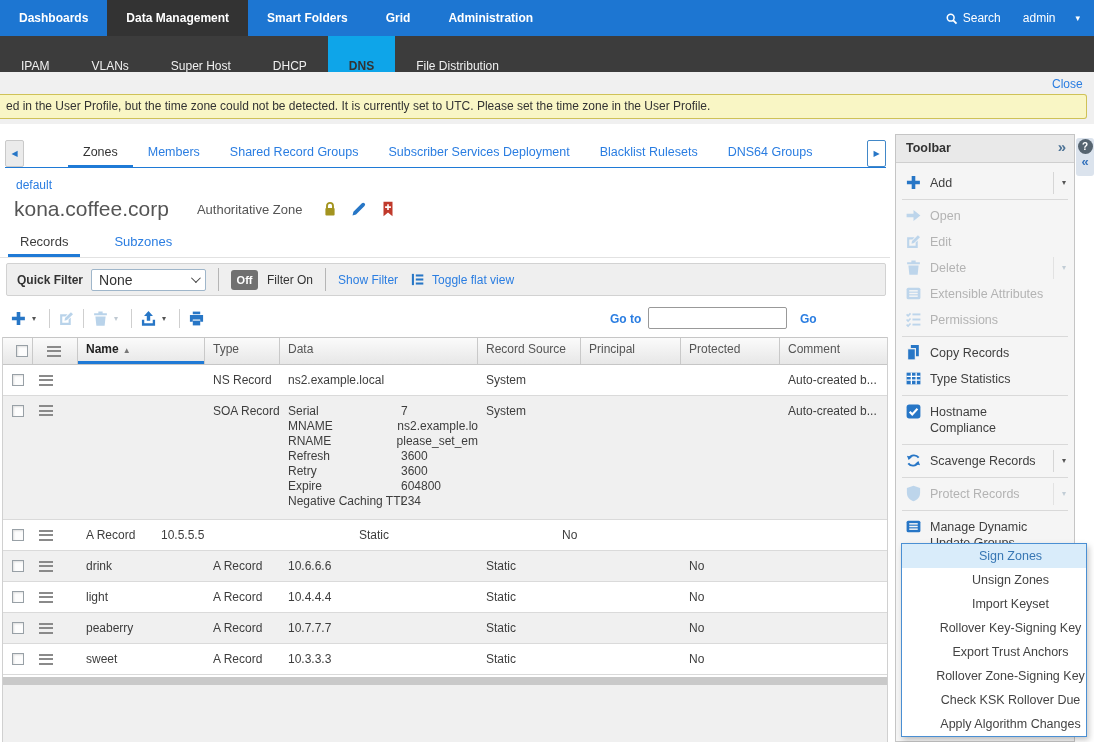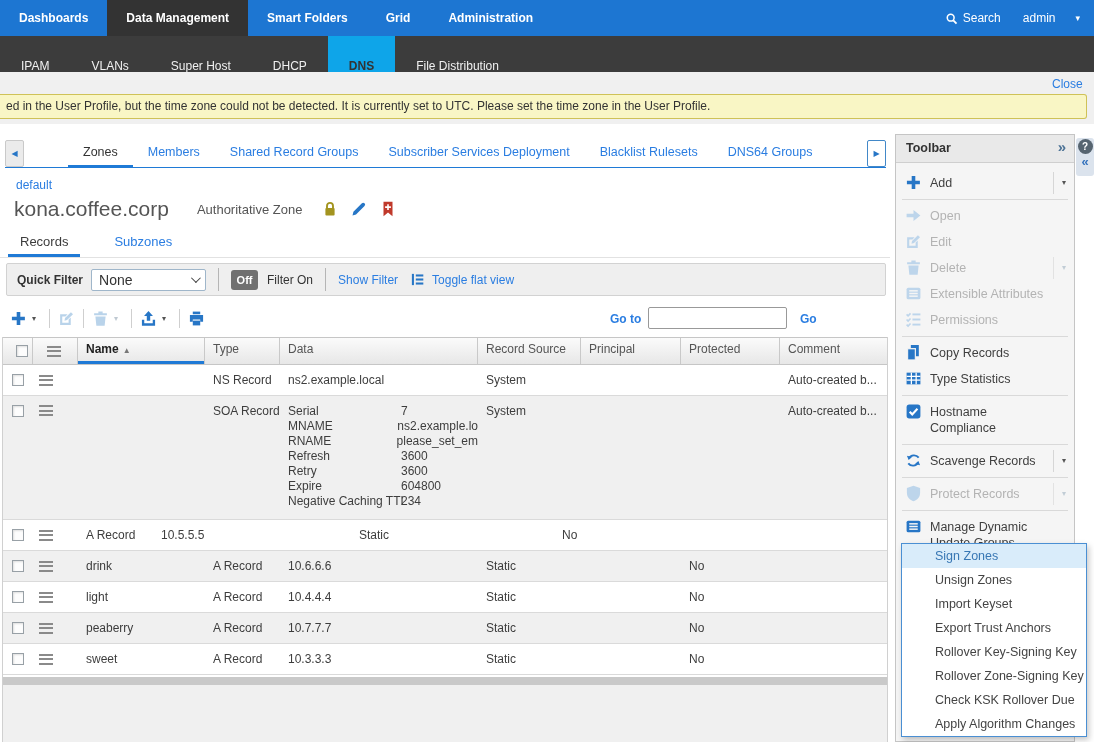--- a/index.html
+++ b/index.html
@@ -120,21 +120,21 @@
   .tb-item { position:relative; padding:5px 26px 5px 34px; font-size:12.5px; line-height:16px; color:#3f3f3f; cursor:pointer; }
   .tb-item .tb-icon { position:absolute; left:9px; top:4px; width:17px; height:17px; color:#2776c6; }
   .tb-item .tb-caret { position:absolute; right:0; top:2px; bottom:2px; width:21px; border-left:1px solid #d6d6d6; display:flex; align-items:center; justify-content:center; font-size:8px; color:#555; cursor:pointer; }
   .tb-item.disabled { color:#b3b3b3; }
   .tb-item.disabled .tb-icon { color:#bdd5eb; }
   .tb-item.disabled .tb-caret { color:#c2cdd6; border-left-color:#e2e2e2; }
   .tb-sep { border-top:1px solid #d9d9d9; margin:3px 6px; }
 
   
   .menu { position:absolute; left:901px; top:543px; width:186px; background:#fff; border:1px solid #4a8fd3; box-shadow:2px 3px 6px rgba(0,0,0,.22); z-index:5; }
-  .menu-item { height:24px; line-height:24px; padding-left:33px; font-size:12.5px; color:#444; cursor:pointer; white-space:nowrap; }
+  .menu-item { height:24px; line-height:24px; padding-left:33px; font-size:12.5px; color:#444; cursor:pointer; white-space:nowrap;text-align:center; }
   .menu-item.hl { background:#d9ecfa; color:#3877b4; }
 
   
   .help-widget { position:absolute; left:1076px; top:138px; width:18px; height:38px; background:#dbe3ed; border-radius:3px; text-align:center; }
   .help-q { width:15px; height:15px; margin:1px auto 0; background:#566470; border-radius:50%; color:#fff; font-size:10px; font-weight:bold; line-height:15px; cursor:pointer; }
   .collapse-g { color:#3372bd; font-size:13px; font-weight:bold; line-height:16px; cursor:pointer; }
 </style>
 </head>
 <body>
 
@@ -595,22 +595,22 @@
         <span>DNSSEC</span>
         <span class="tb-caret">▾</span>
       </div>
     </div>
   </div>
 
   <div class="menu">
     <div class="menu-item hl">Sign Zones</div>
     <div class="menu-item">Unsign Zones</div>
     <div class="menu-item">Import Keyset</div>
+    <div class="menu-item">Rollover Key-Signing Key</div>
     <div class="menu-item">Export Trust Anchors</div>
-    <div class="menu-item">Rollover Key-Signing Key</div>
     <div class="menu-item">Rollover Zone-Signing Key</div>
     <div class="menu-item">Check KSK Rollover Due</div>
     <div class="menu-item">Apply Algorithm Changes</div>
   </div>
 
   <div class="help-widget">
     <div class="help-q">?</div>
     <div class="collapse-g">«</div>
   </div>
 

